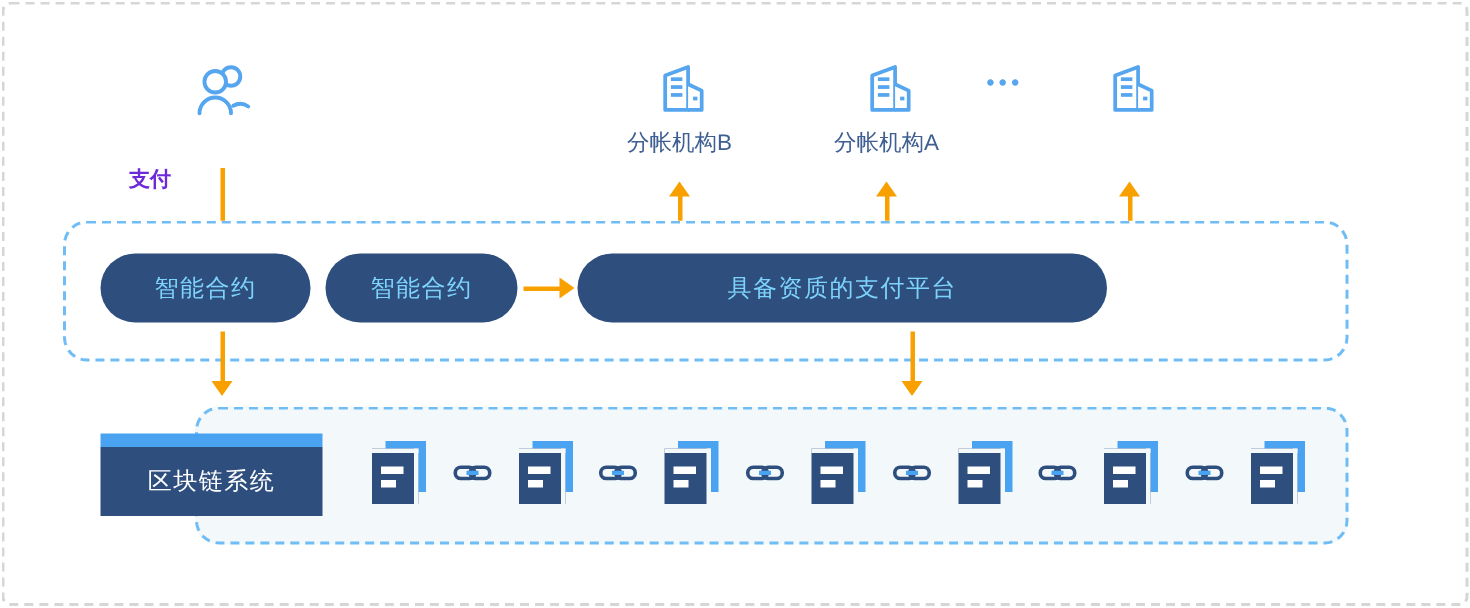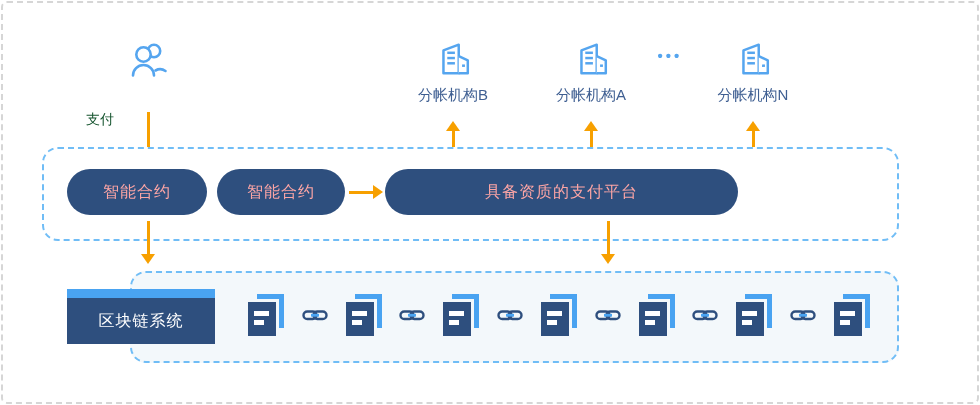--- a/index.html
+++ b/index.html
@@ -9,32 +9,32 @@
     background:#fff; overflow:hidden;
   }
   .outer-frame {
     position:absolute; left:1px; top:1px; right:1px; bottom:1px;
     border:2px dashed #d6d6d6; border-radius:6px;
   }
   .abs { position:absolute; }
 
   
   .actor-label { font-size:15px; color:#3f5f92; text-align:center; }
-  .small-label { font-size:14px; color:#14532d; }
+  .small-label { font-size:14px; color:#6d28d9;font-weight:bold; }
   .ellipsis { font-size:15px; font-weight:bold; color:#55a5ef; letter-spacing:3px; text-align:center; }
 
   
   .panel {
     position:absolute; border:2px dashed #70bdf6; border-radius:16px; background:#fff;
   }
   .panel.tinted { background:#f3f8fb; }
 
   
   .navy-box {
-    position:absolute; background:#2e4f7e; color:#fca5a5;
+    position:absolute; background:#2e4f7e; color:#7dd3fc;
     display:flex; align-items:center; justify-content:center;
     font-size:16px; letter-spacing:1px;border-radius:23px;
   }
   .bc-box { position:absolute; }
   .bc-box .stripe { height:9px; background:#49a3f1; }
   .bc-box .body {
     height:46px; background:#2e4f7e; color:#fff; font-size:16px; letter-spacing:1px;
     display:flex; align-items:center; justify-content:center;
   }
 
@@ -123,21 +123,20 @@
       <path d="M12 13 L28 7 L28 37 L12 37 Z" stroke="#55a5ef" stroke-width="2.6" stroke-linejoin="round" fill="#fff"></path>
       <line x1="16" y1="15.5" x2="24" y2="15.5" stroke="#55a5ef" stroke-width="2.6"></line>
       <line x1="16" y1="21" x2="24" y2="21" stroke="#55a5ef" stroke-width="2.6"></line>
       <line x1="16" y1="26.5" x2="24" y2="26.5" stroke="#55a5ef" stroke-width="2.6"></line>
       <path d="M28 19 L37.5 23.5 L37.5 37 L28 37" stroke="#55a5ef" stroke-width="2.6" stroke-linejoin="round" fill="#fff"></path>
       <line x1="31.5" y1="29" x2="34.5" y2="29" stroke="#55a5ef" stroke-width="2.6"></line>
     </svg>
   </div>
   <div class="abs actor-label" style="left:393px; top:86px; width:120px;">分帐机构B</div>
   <div class="abs actor-label" style="left:531px; top:86px; width:120px;">分帐机构A</div>
-  <div class="abs actor-label" style="left:693px; top:86px; width:120px;">分帐机构N</div>
   <div class="abs ellipsis" style="left:648px; top:47px; width:44px;">•••</div>
 
   <div class="arrow-v up" style="left:446px; top:121px; height:47px;">
     <div class="shaft"></div>
       <div class="head"></div>
   </div>
   <div class="arrow-v up" style="left:584px; top:121px; height:47px;">
     <div class="shaft"></div>
       <div class="head"></div>
   </div>

